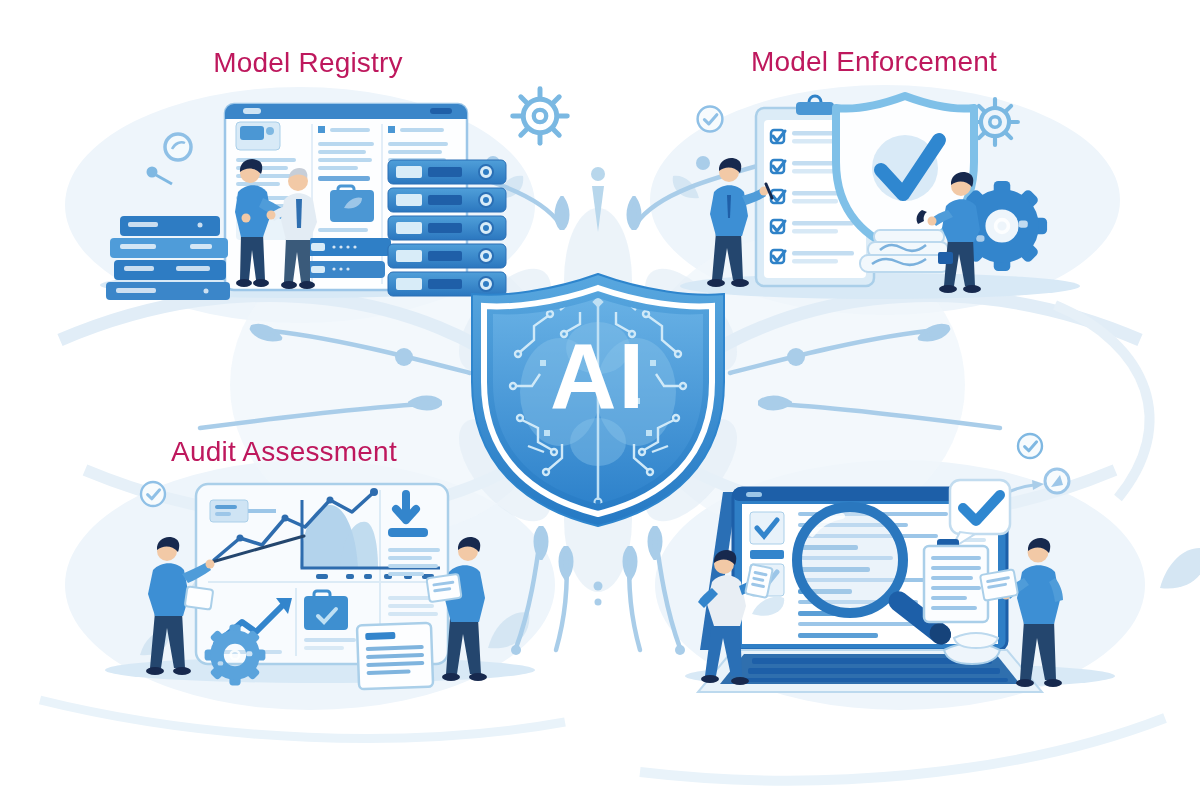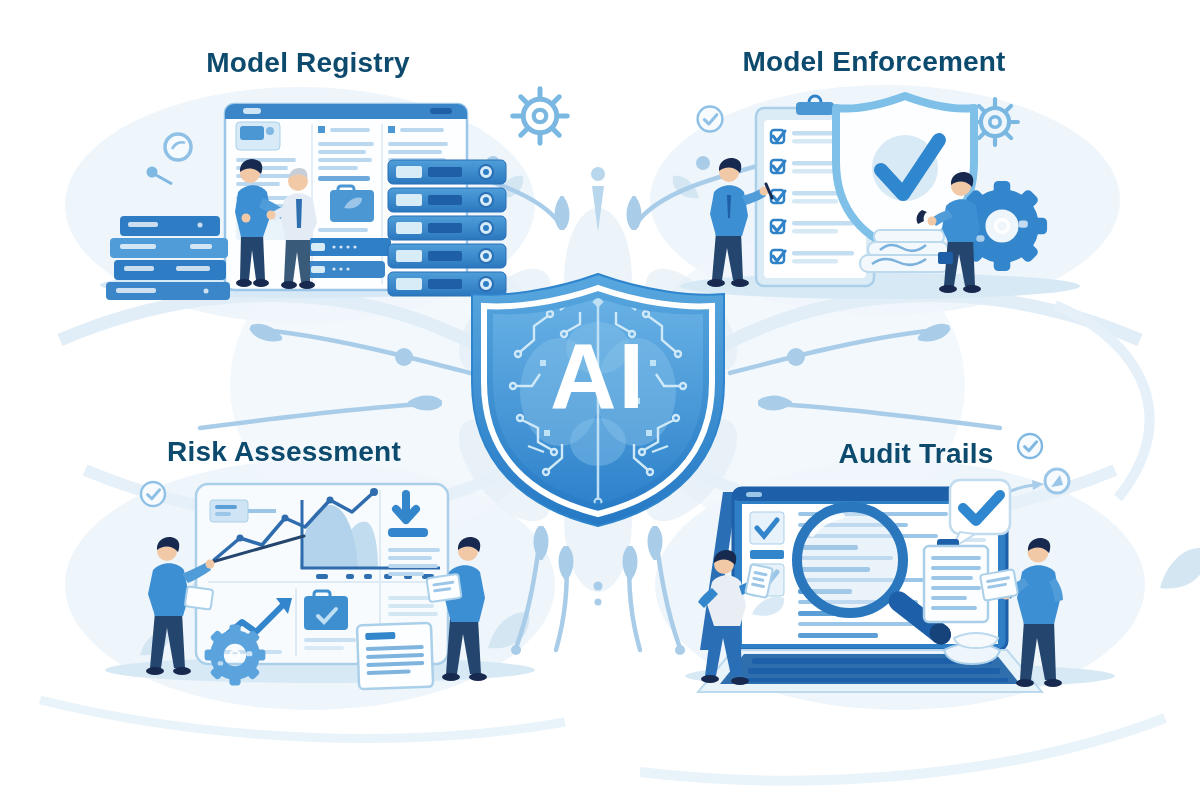--- a/index.html
+++ b/index.html
@@ -1,20 +1,20 @@
 <!DOCTYPE html>
 <html><head>
 <meta charset="utf-8">
 <style>
   html,body{margin:0;padding:0;background:#ffffff;}
   .canvas{position:relative;width:1200px;height:800px;background:#ffffff;overflow:hidden;
           font-family:"Liberation Sans", sans-serif;}
   .canvas svg{position:absolute;left:0;top:0;}
-  .qtitle{position:absolute;transform:translateX(-50%);font-weight:bold;font-size:28px;
-          letter-spacing:.2px;color:#0c4a6e;white-space:nowrap;}
+  .qtitle{position:absolute;transform:translateX(-50%);font-weight:normal;font-size:28px;
+          letter-spacing:.2px;color:#be185d;white-space:nowrap;}
   .ai-label{font-family:"Liberation Sans", sans-serif;font-weight:bold;}
 </style>
 </head>
 <body>
 
 <div class="canvas">
 
 <svg width="1200" height="800" viewBox="0 0 1200 800">
   <defs>
     <linearGradient id="gShield" x1="0" y1="0" x2="0" y2="1">
@@ -695,16 +695,15 @@
       <circle cx="1038" cy="552" r="10.5" fill="#f2c9a6"></circle>
       <path d="M1028,551 C1027,540 1039,535 1047,540 C1052,543 1050,550 1049,553 C1043,546 1034,546 1028,551 Z" fill="#17294e"></path>
     </g>
   </g>
 
   <use href="#gearLine" x="-50" y="-50" width="100" height="100" transform="translate(540,116) scale(.62)" color="#7ab8e2"></use>
 </svg>
 
 <div class="qtitle" style="left:308px;top:47px">Model Registry</div>
 <div class="qtitle" style="left:874px;top:46px">Model Enforcement</div>
-<div class="qtitle" style="left:284px;top:436px">Risk Assessment</div>
-<div class="qtitle" style="left:916px;top:438px">Audit Trails</div>
+<div class="qtitle" style="left:284px;top:436px">Audit Assessment</div>
 
 </div>
 
 </body></html>

